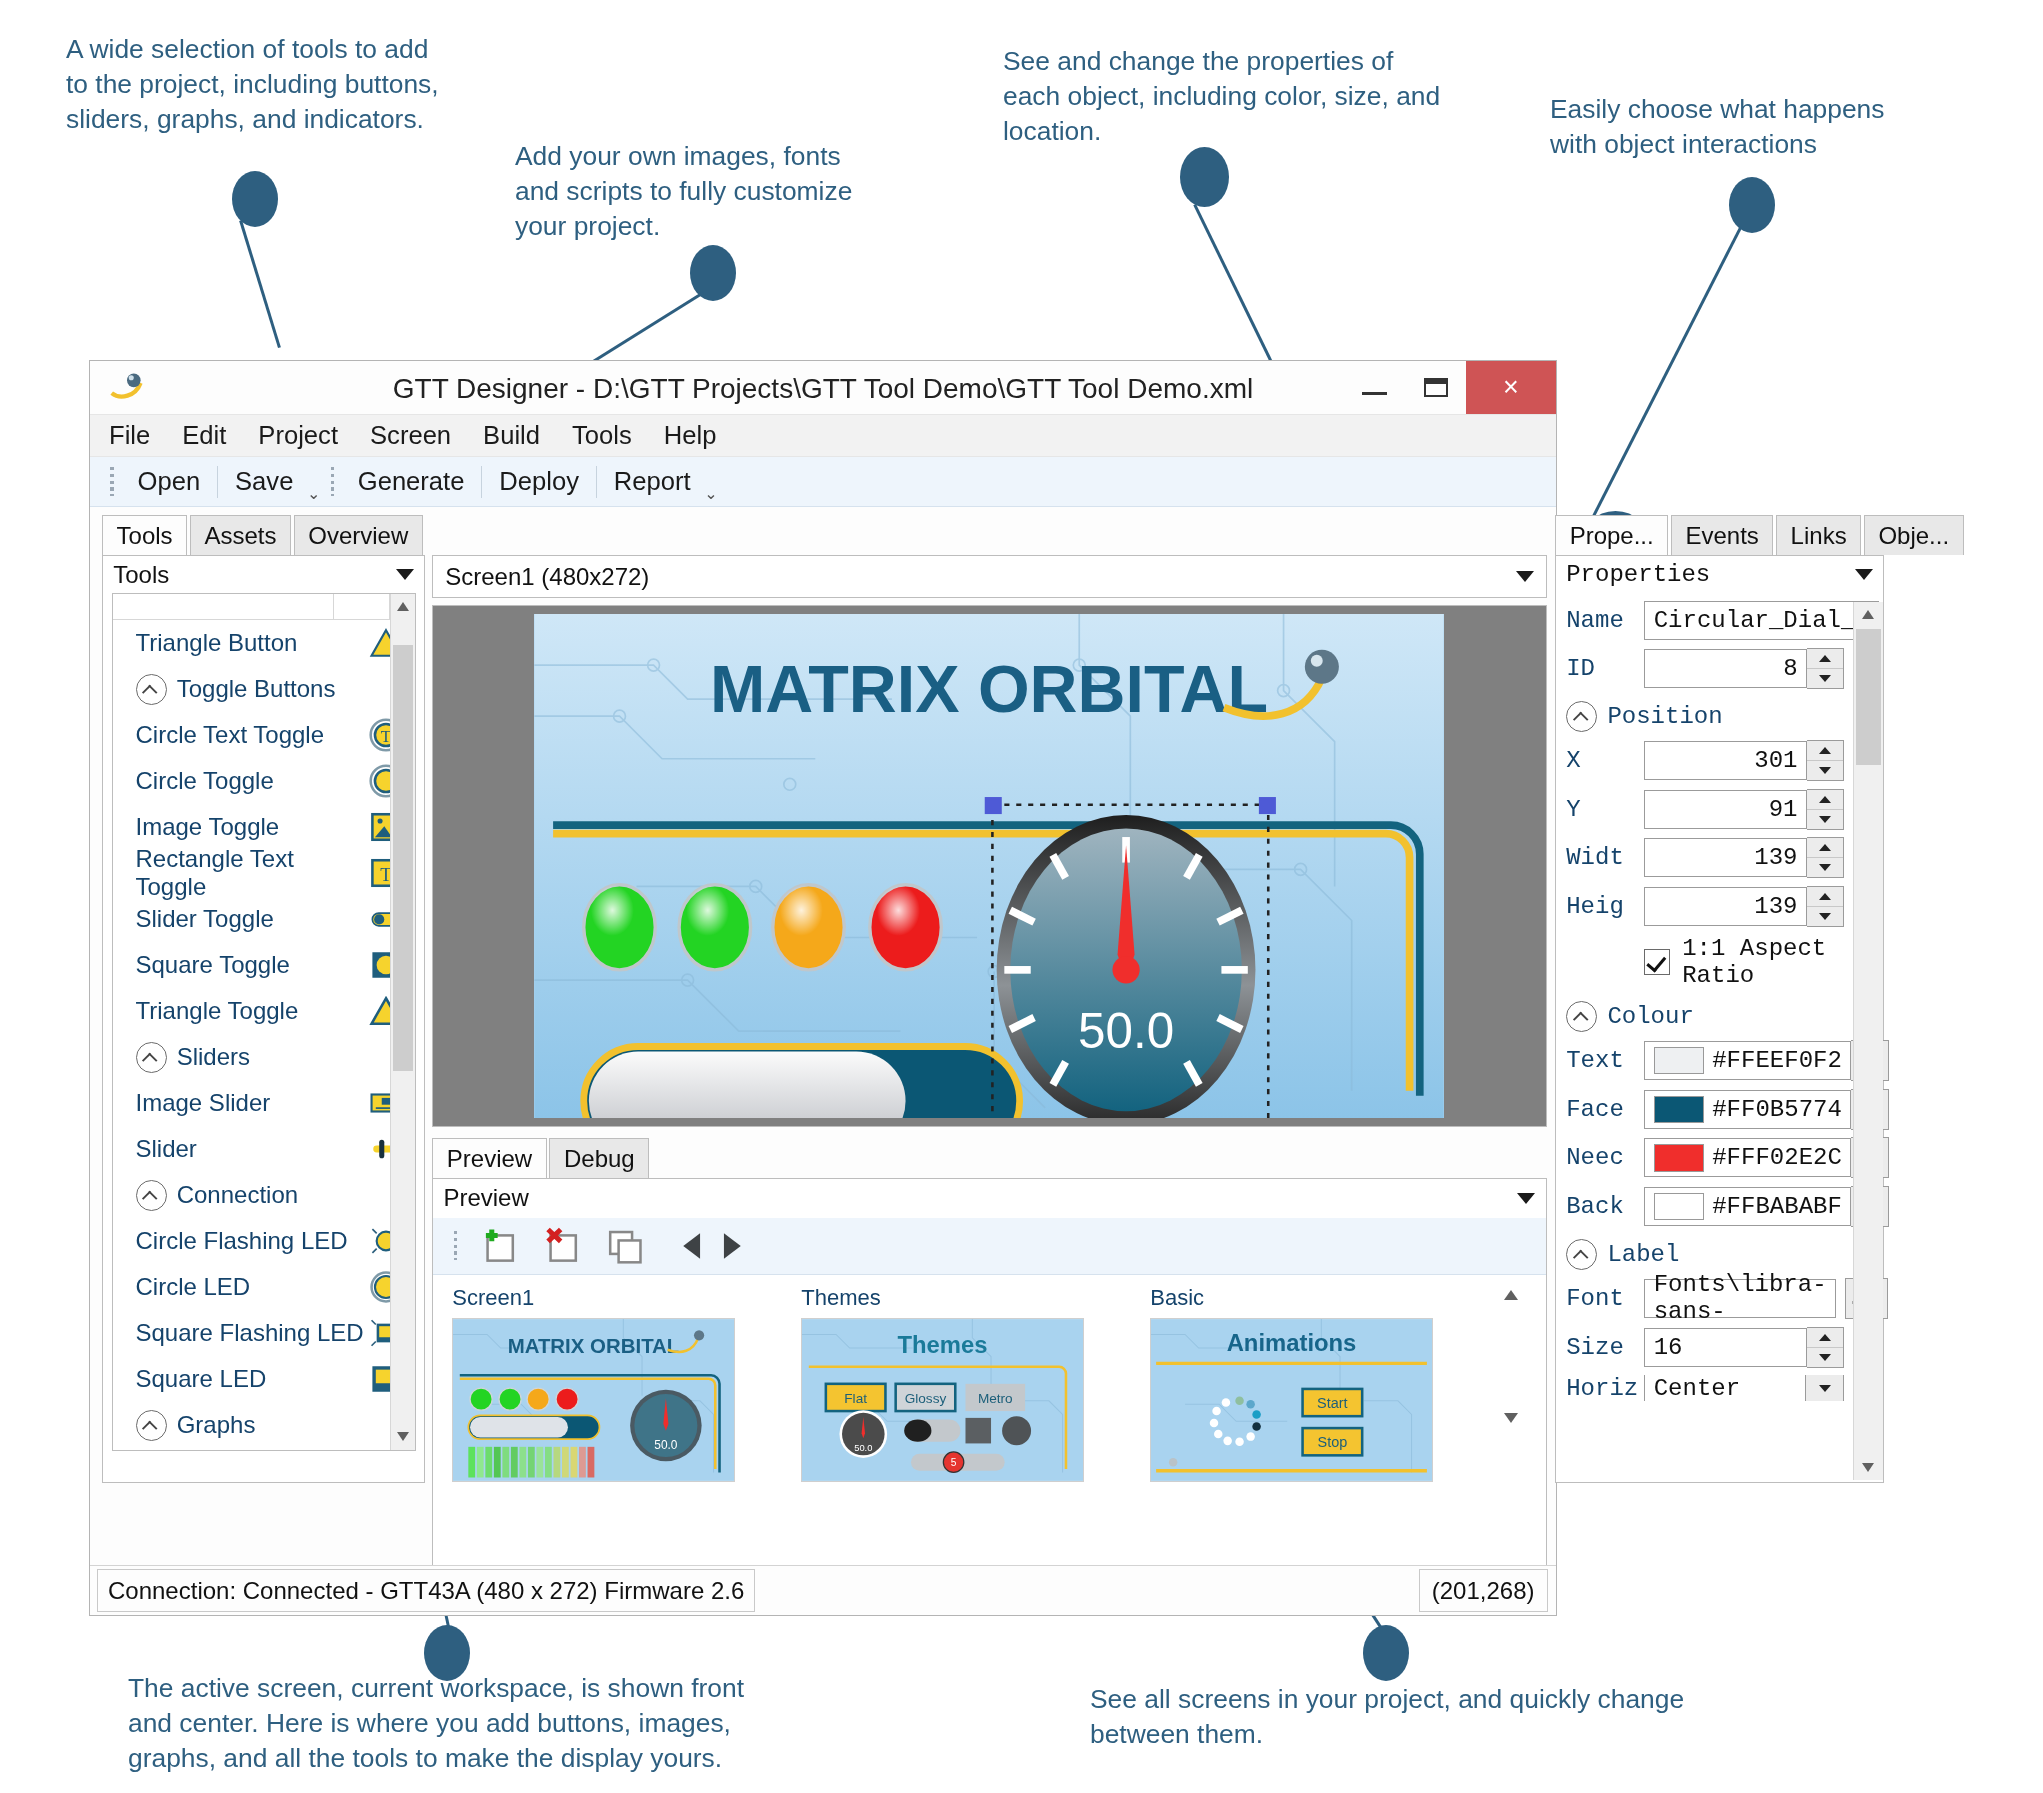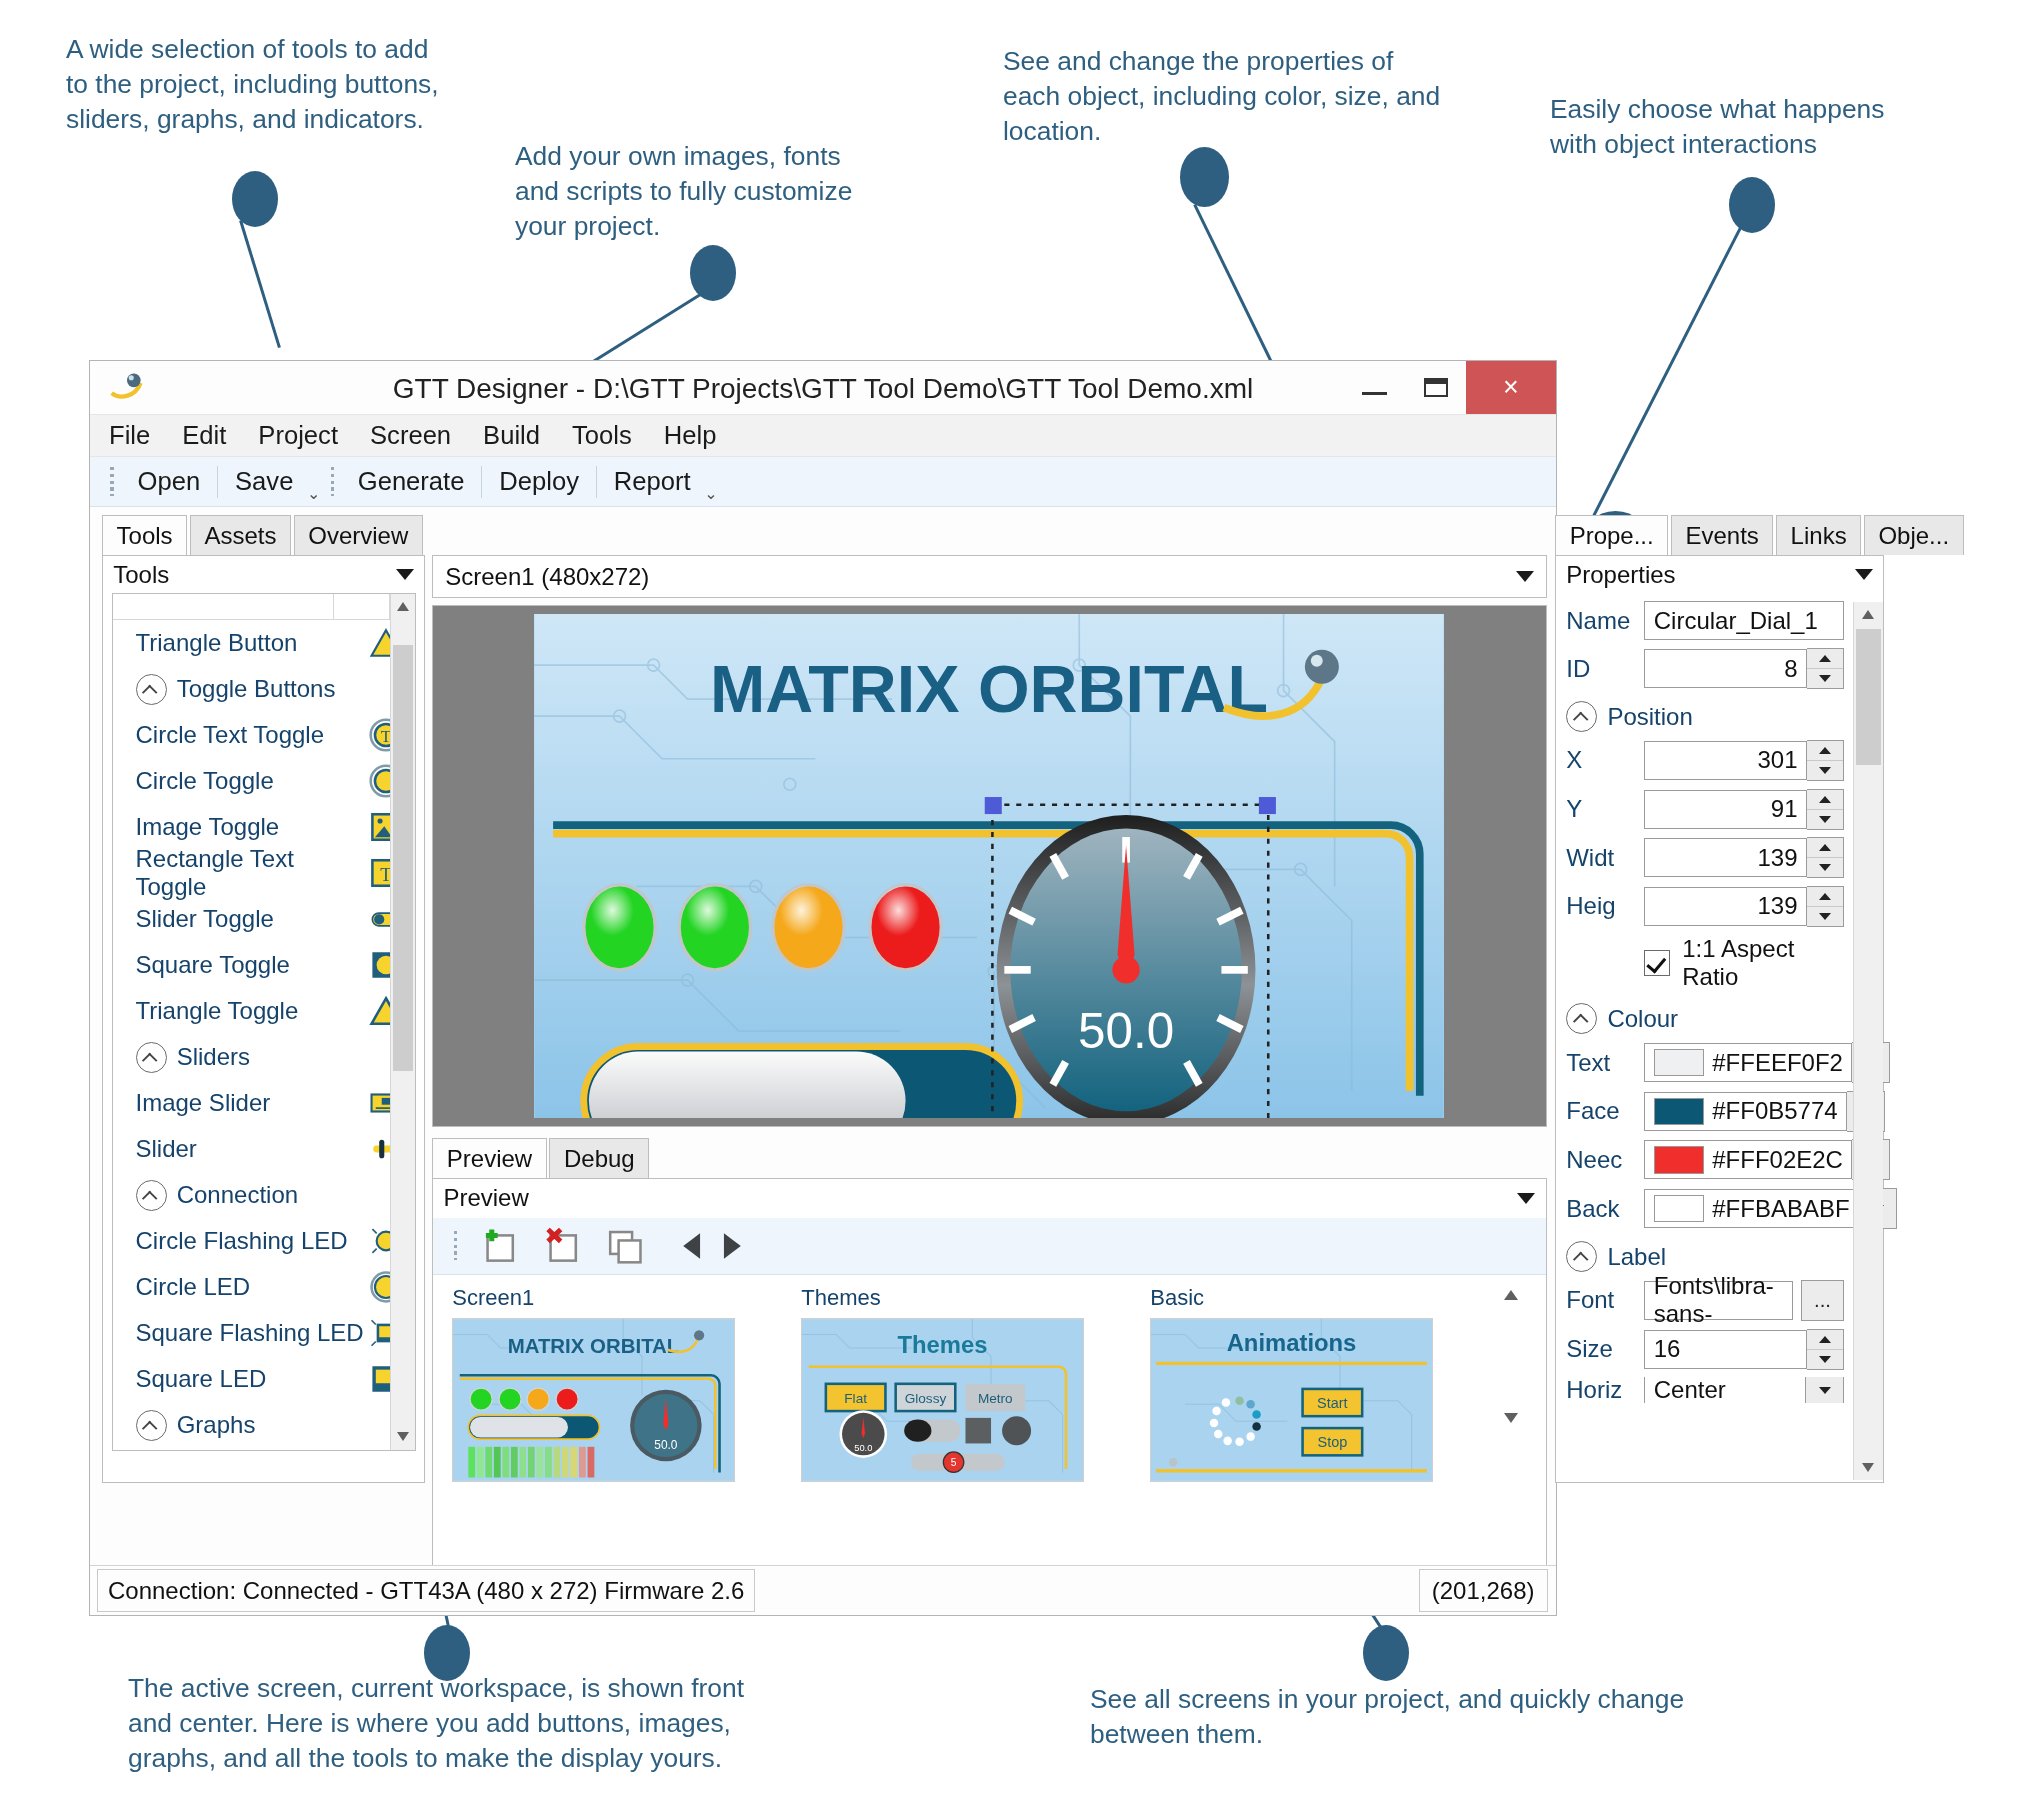--- a/index.html
+++ b/index.html
@@ -668,21 +668,21 @@
     </div>
 
     <div class="pane-right">
       <div class="tabstrip">
         <div class="tab active">Prope...</div>
         <div class="tab">Events</div>
         <div class="tab">Links</div>
         <div class="tab">Obje...</div>
       </div>
 
-      <div class="panel" style="height:928px;position:relative;">
+      <div class="panel" style="height:928px;position:relative;font-family:Liberation Mono, monospace;">
         <div class="panelhdr">
           <span>Properties</span>
           <span class="caret-dn"></span>
         </div>
 
         <div style="position:absolute;left:10.2px;right:39px;top:38px;">
 
           <div class="prow">
             <div class="plab">Name</div>
             <div class="pinput">Circular_Dial_1</div>

